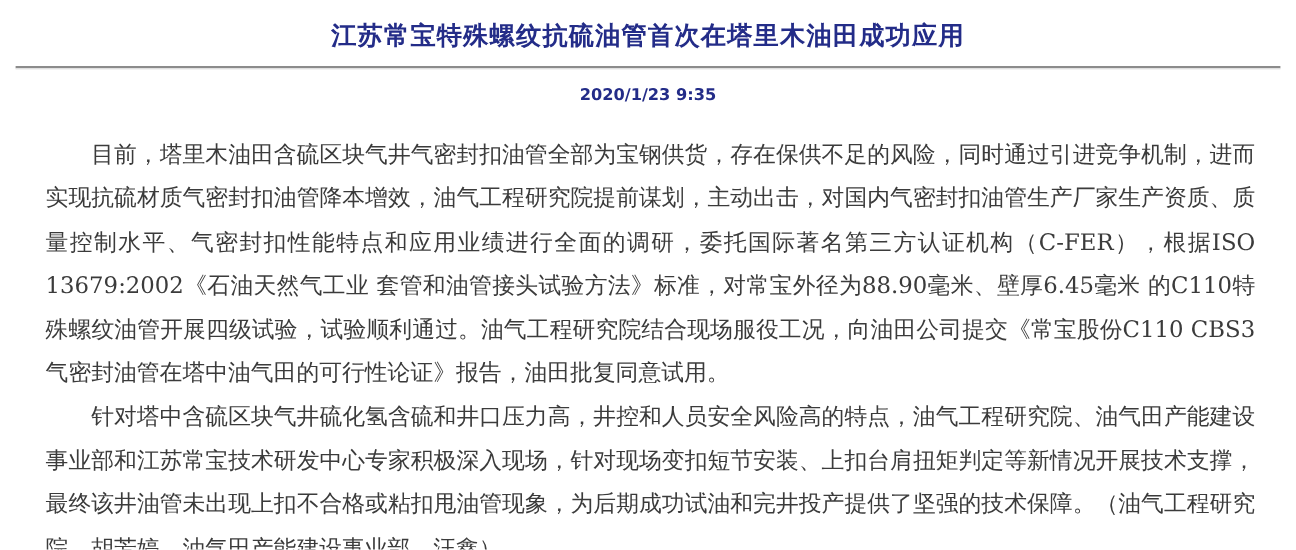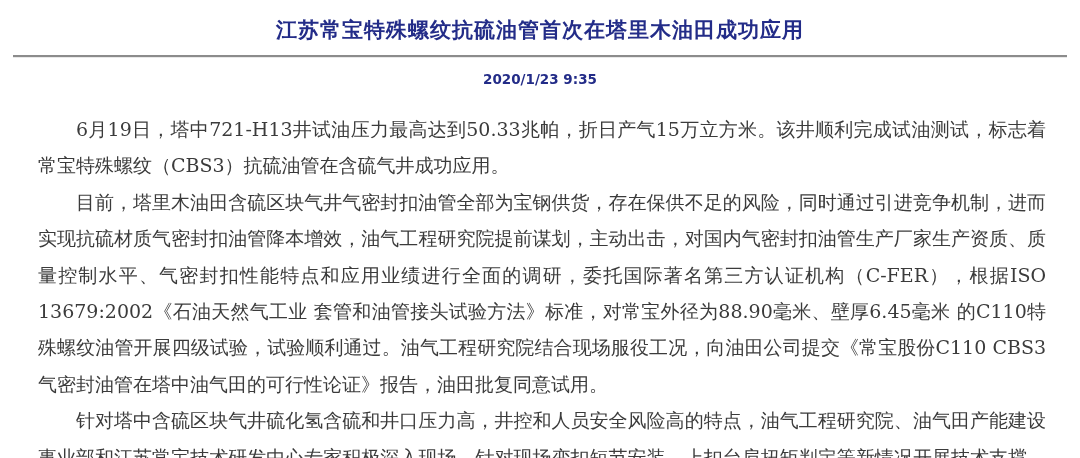--- a/index.html
+++ b/index.html
@@ -63,17 +63,16 @@
 <body>
 
 <div class="article">
   <h1 class="article-title">江苏常宝特殊螺纹抗硫油管首次在塔里木油田成功应用</h1>
 
   <hr class="title-divider">
 
   <div class="article-date">2020/1/23 9:35</div>
 
   <div class="article-body">
-    <p>6月19日，塔中721-H13井试油压力最高达到50.33兆帕，折日产气15万立方米。该井顺利完成试油测试，标志着常宝特殊螺纹（CBS3）抗硫油管在含硫气井成功应用。</p>
     <p>目前，塔里木油田含硫区块气井气密封扣油管全部为宝钢供货，存在保供不足的风险，同时通过引进竞争机制，进而实现抗硫材质气密封扣油管降本增效，油气工程研究院提前谋划，主动出击，对国内气密封扣油管生产厂家生产资质、质量控制水平、气密封扣性能特点和应用业绩进行全面的调研，委托国际著名第三方认证机构（C-FER），根据ISO 13679:2002《石油天然气工业 套管和油管接头试验方法》标准，对常宝外径为88.90毫米、壁厚6.45毫米 的C110特殊螺纹油管开展四级试验，试验顺利通过。油气工程研究院结合现场服役工况，向油田公司提交《常宝股份C110 CBS3气密封油管在塔中油气田的可行性论证》报告，油田批复同意试用。</p>
     <p>针对塔中含硫区块气井硫化氢含硫和井口压力高，井控和人员安全风险高的特点，油气工程研究院、油气田产能建设事业部和江苏常宝技术研发中心专家积极深入现场，针对现场变扣短节安装、上扣台肩扭矩判定等新情况开展技术支撑，最终该井油管未出现上扣不合格或粘扣甩油管现象，为后期成功试油和完井投产提供了坚强的技术保障。（油气工程研究院　胡芳婷　油气田产能建设事业部　汪鑫）</p>
   </div>
 </div>
 
 </body></html>

